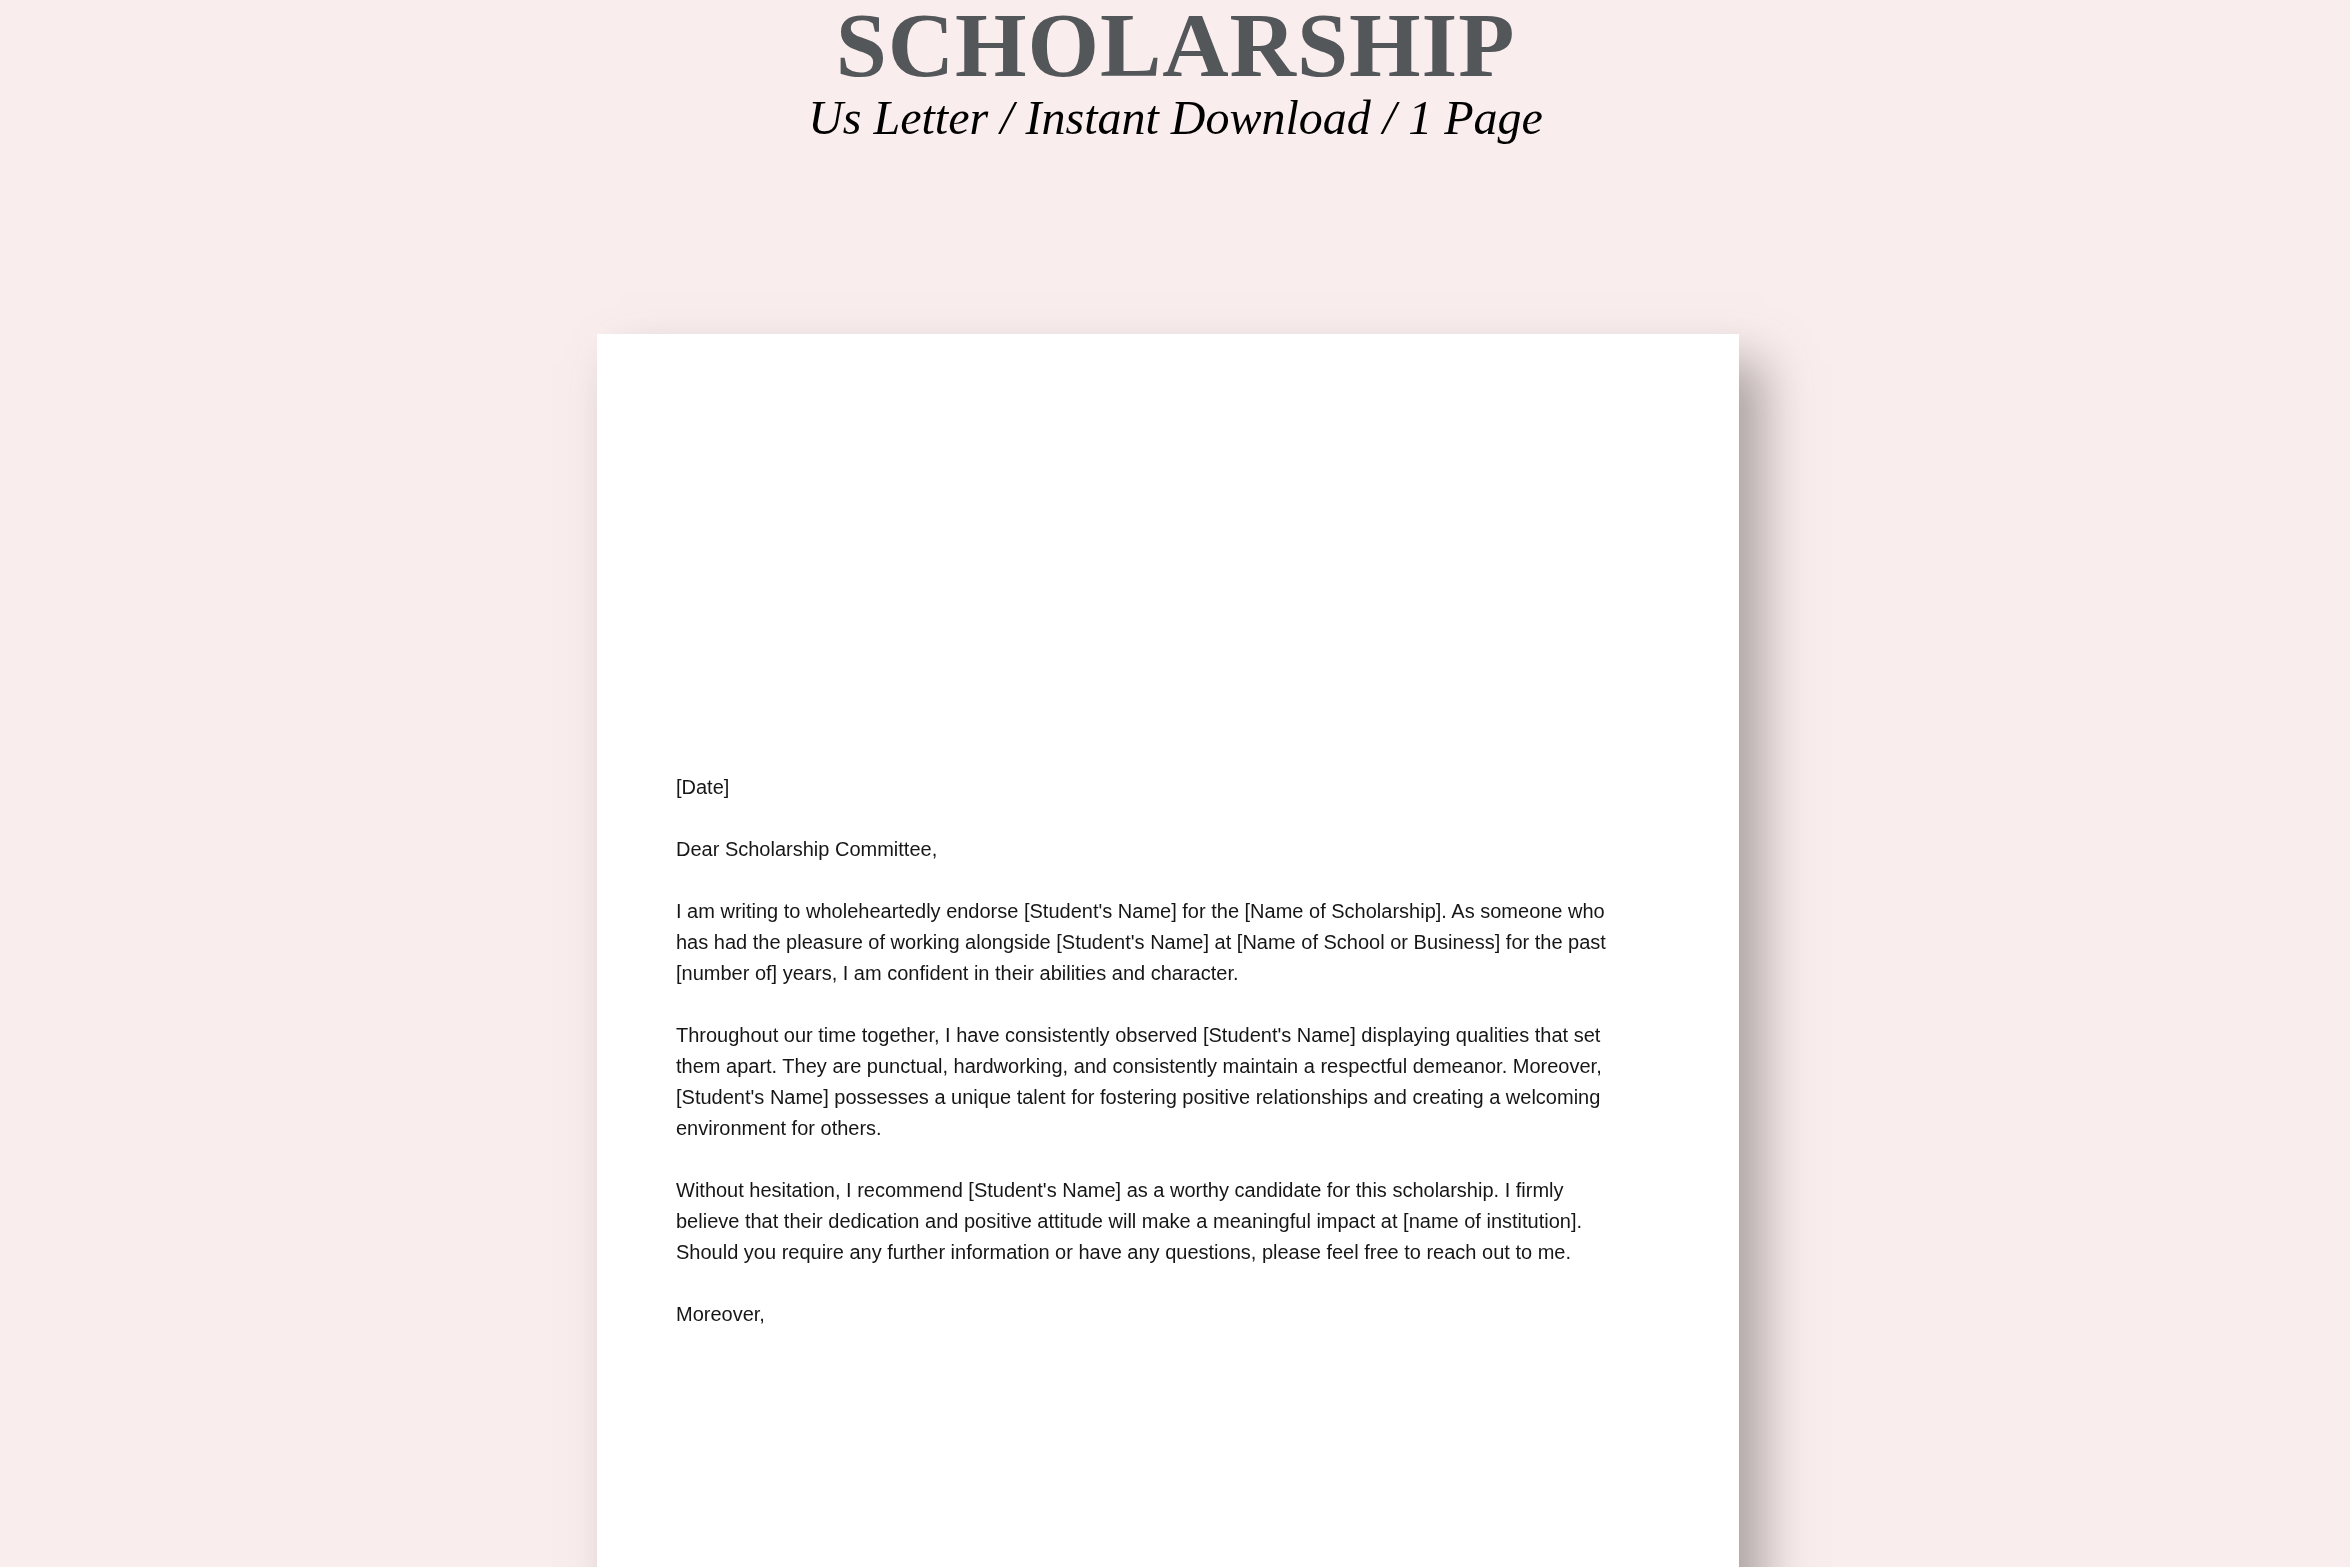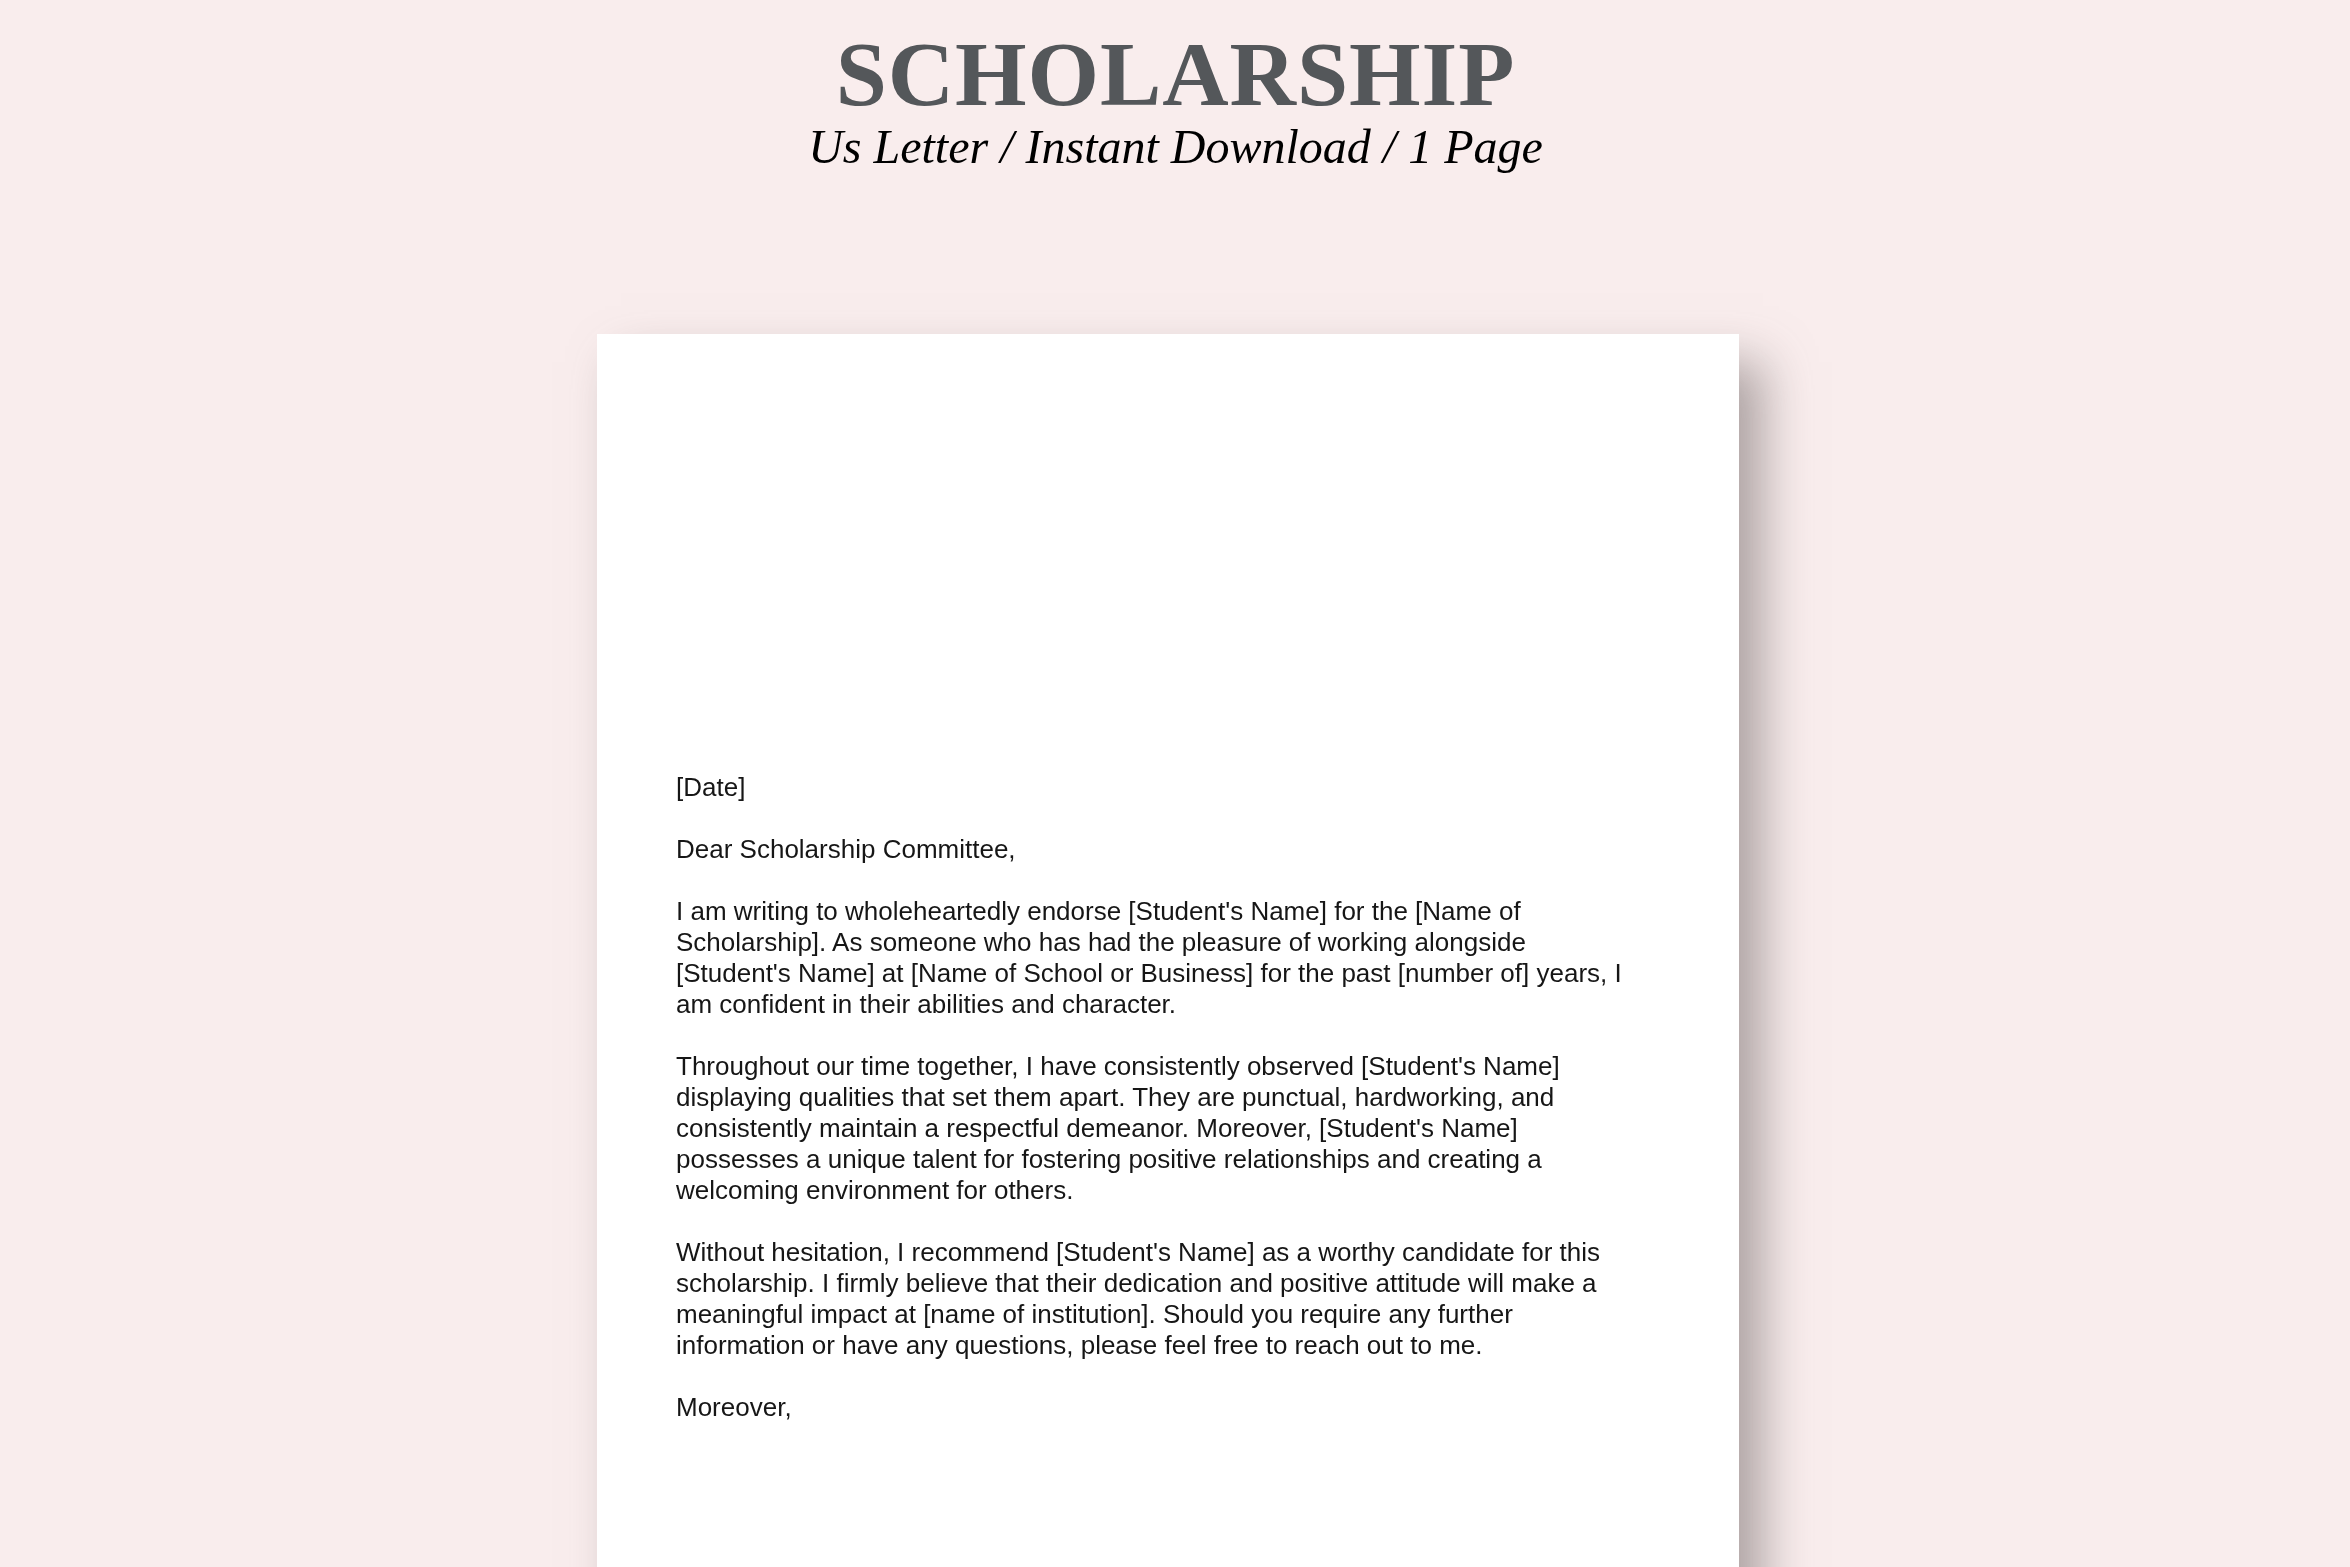--- a/index.html
+++ b/index.html
@@ -11,21 +11,21 @@
     position: relative;
     font-family: "Liberation Serif", serif;
   }
 
   .header {
     position: absolute;
     top: 0;
     left: 0;
     width: 100%;
     text-align: center;
-    padding-top: 33px;
+    padding-top: 4px;
   }
   .title {
     margin: 0;
     font-size: 0;
   }
   .title-line {
     display: block;
     font-family: "Liberation Serif", serif;
     font-weight: 700;
     font-size: 92px;
@@ -52,21 +52,21 @@
     background: #ffffff;
     box-shadow: 24px 27.5px 46px rgba(110, 100, 100, 0.55);
   }
 
   .letter {
     position: absolute;
     left: 79px;
     right: 107px;
     top: 438px;
     font-family: "Liberation Sans", sans-serif;
-    font-size: 26px;
+    font-size: 20px;
     line-height: 31px;
     color: #161616;
     text-align: left;
   }
   .letter p { margin: 0 0 31px 0; }
   .letter p.signature-block { margin-bottom: 0; }
   .sig-line { display: block; }
 </style>
 </head>
 <body>

